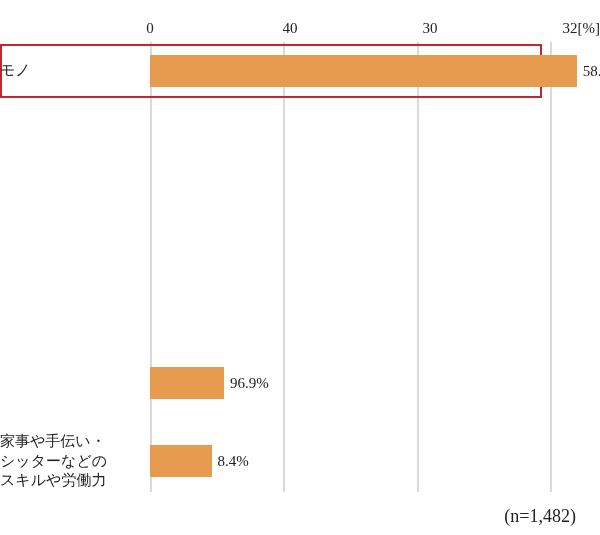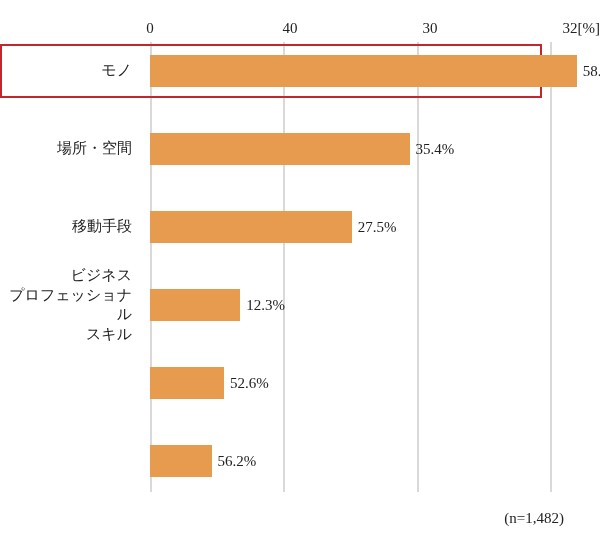--- a/index.html
+++ b/index.html
@@ -3,26 +3,26 @@
 <meta charset="utf-8">
 <style>
 html,body{margin:0;padding:0;background:#fff;font-family:"Hiragino Mincho ProN","Yu Mincho",serif;color:#222}
 .chart{position:relative;width:600px;height:535px}
 .axis-labels{position:absolute;top:20px;left:150px;right:30px;height:20px}
 .tick-label{position:absolute;top:0;font-size:15px;color:#222;transform:translateX(-50%)}
 .unit-label{position:absolute;top:0;right:0;font-size:15px}
 .plot-area{position:absolute;top:42px;left:150px;width:400px;height:450px}
 .gridline{position:absolute;top:0;bottom:0;width:2px;background:#d9d9d9}
 .row{position:absolute;left:-150px;right:0;height:70px}
-.cat-label{position:absolute;left:0;width:140px;text-align:right;font-size:15px;line-height:1.3;top:50%;transform:translateY(-50%);padding-right:8px;box-sizing:border-box}
+.cat-label{position:absolute;left:0;width:140px;font-size:15px;line-height:1.3;top:50%;transform:translateY(-50%);padding-right:8px;box-sizing:border-box}
 .bar-wrap{position:absolute;left:150px;top:50%;transform:translateY(-50%);height:32px}
 .bar{height:100%;background:#e79b4f}
 .val-label{position:absolute;left:100%;top:50%;transform:translateY(-50%);margin-left:6px;font-size:15px;white-space:nowrap}
 .highlight-box{position:absolute;border:2px solid #c3272b;box-sizing:border-box}
-.footnote{position:absolute;bottom:8px;right:36px;font-size:15px}
+.footnote{position:absolute;bottom:8px;right:24px;font-size:18px}
 </style>
 </head>
 <body>
 
 <div class="chart">
   <div class="axis-labels">
     <span class="tick-label" style="left:0%">0</span>
     <span class="tick-label" style="left:33.333%">40</span>
     <span class="tick-label" style="left:66.666%">30</span>
     <span class="tick-label" style="left:100%">32</span>
@@ -38,53 +38,33 @@
     <div class="highlight-box" style="left:-150px;width:542px;top:2px;height:54px"></div>
 
     <div class="row" style="top:-6px">
       <div class="cat-label">モノ</div>
       <div class="bar-wrap" style="width:77.6%">
         <div class="bar"></div>
         <span class="val-label">58.2%</span>
       </div>
     </div>
 
-    <div class="row" style="top:72px">
-      <div class="cat-label">場所・空間</div>
-      <div class="bar-wrap" style="width:47.2%">
-        <div class="bar"></div>
-        <span class="val-label">35.4%</span>
-      </div>
-    </div>
 
-    <div class="row" style="top:150px">
-      <div class="cat-label">移動手段</div>
-      <div class="bar-wrap" style="width:36.67%">
-        <div class="bar"></div>
-        <span class="val-label">27.5%</span>
-      </div>
-    </div>
 
-    <div class="row" style="top:228px">
-      <div class="cat-label">ビジネス<br>プロフェッショナル<br>スキル</div>
-      <div class="bar-wrap" style="width:16.4%">
-        <div class="bar"></div>
-        <span class="val-label">12.3%</span>
-      </div>
-    </div>
 
     <div class="row" style="top:306px">
       <div class="bar-wrap" style="width:13.47%">
         <div class="bar"></div>
-        <span class="val-label">52.6%</span>
+        <span class="val-label">96.9%</span>
       </div>
     </div>
 
     <div class="row" style="top:384px">
+      <div class="cat-label">家事や手伝い・<br>シッターなどの<br>スキルや労働力</div>
       <div class="bar-wrap" style="width:11.2%">
         <div class="bar"></div>
-        <span class="val-label">56.2%</span>
+        <span class="val-label">8.4%</span>
       </div>
     </div>
   </div>
 
   <div class="footnote">(n=1,482)</div>
 </div>
 
 </body></html>

